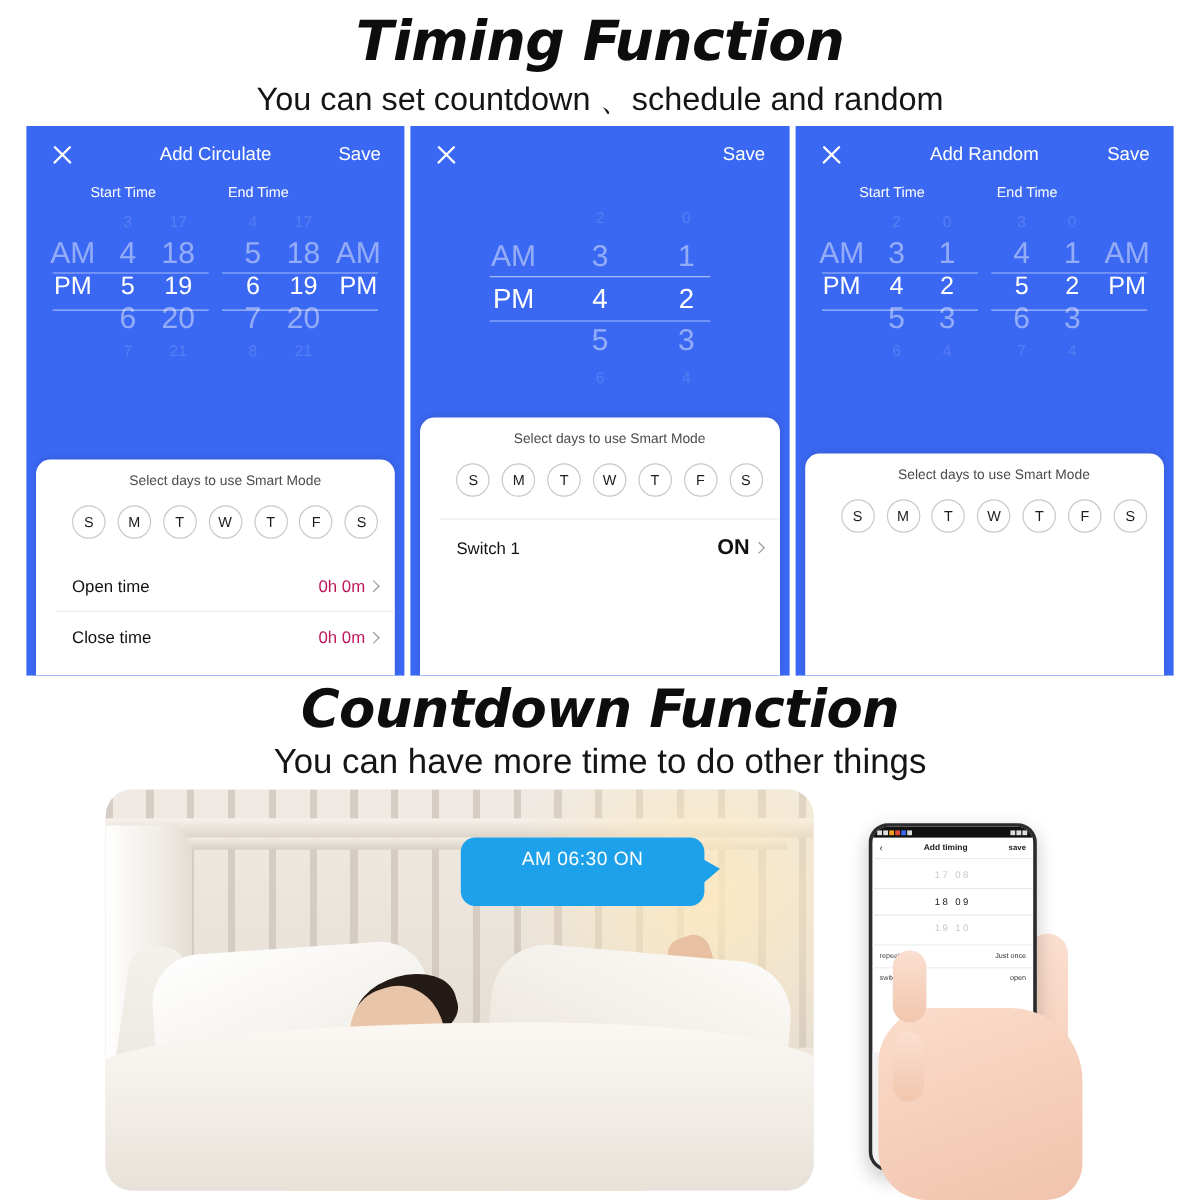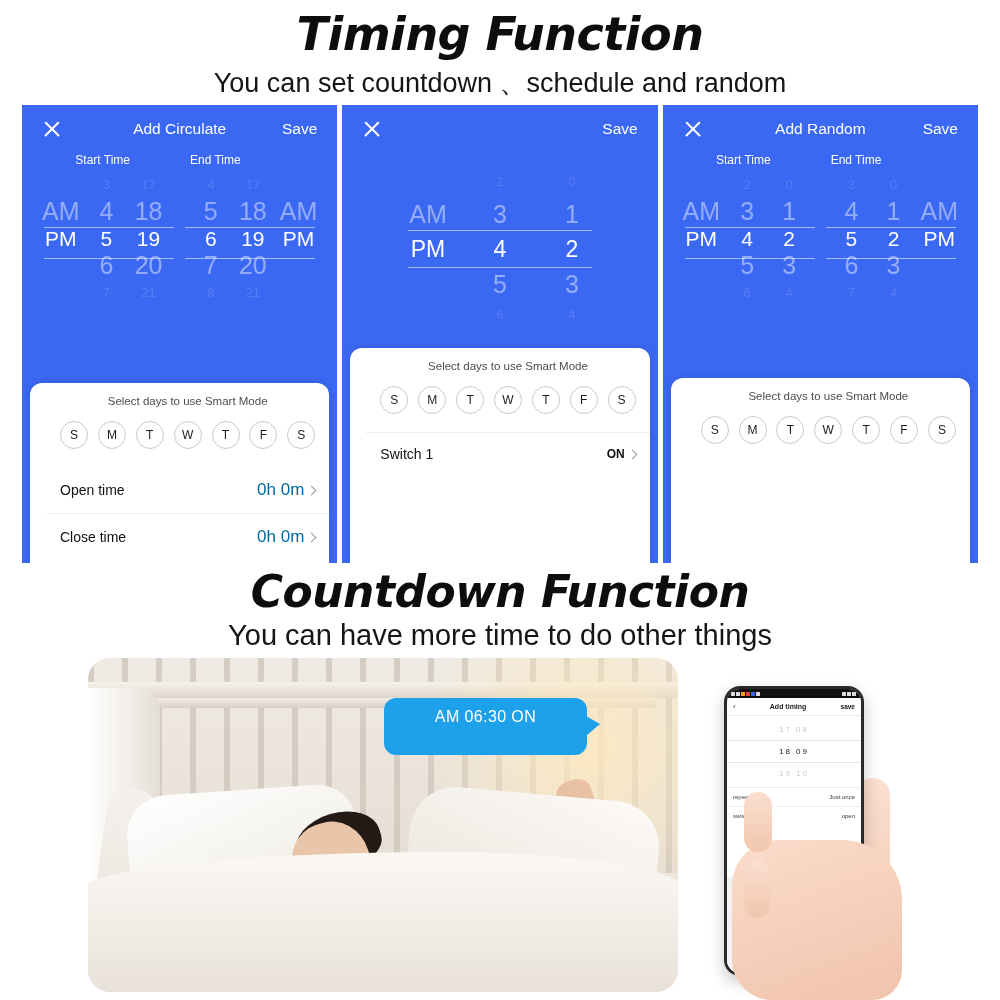--- a/index.html
+++ b/index.html
@@ -173,31 +173,31 @@
     padding: 13px 14px;
     border-top: 1px solid #ededed;
     font-size: 14px;
     color: #111111;
   }
   .sheet-row.first { border-top: none; }
   .row-right {
     display: flex;
     align-items: center;
     gap: 4px;
-    font-size: 17px;
-    color: #0369a1;
+    font-size: 14px;
+    color: #be185d;
   }
   .chev {
     display: inline-block;
     width: 7px; height: 7px;
     border-right: 1.6px solid #9a9a9a;
     border-top: 1.6px solid #9a9a9a;
     transform: rotate(45deg);
   }
-  .row-right.strong { color: #111; font-size: 12px; font-weight: bold; }
+  .row-right.strong { color: #111; font-size: 18px; font-weight: bold; }
 
   
   #title-countdown {
     position: absolute;
     left: 0; right: 0;
     top: 566px;
     font-size: 44px;
     line-height: 52px;
   }
   #sub-countdown {

